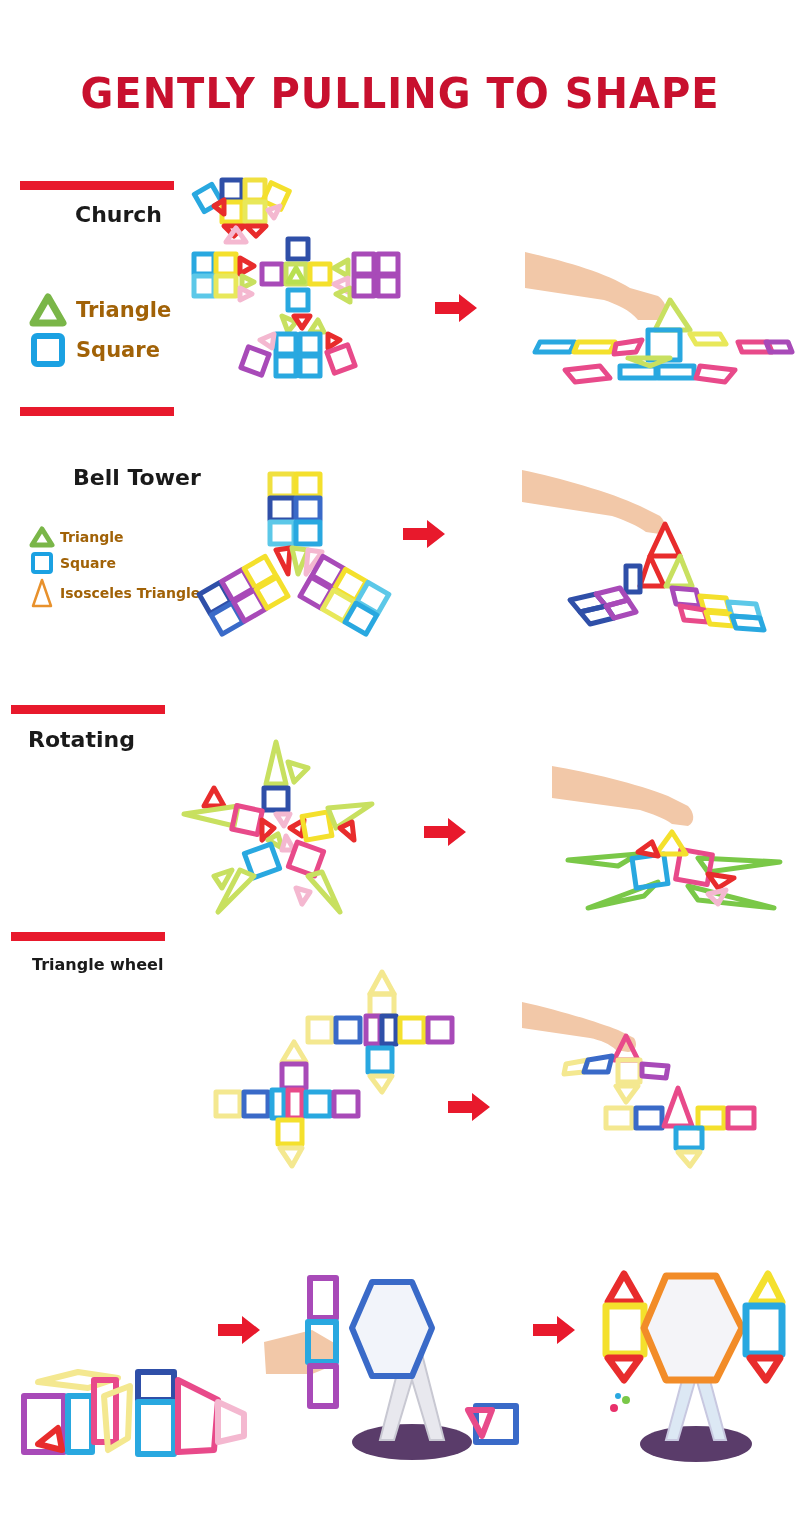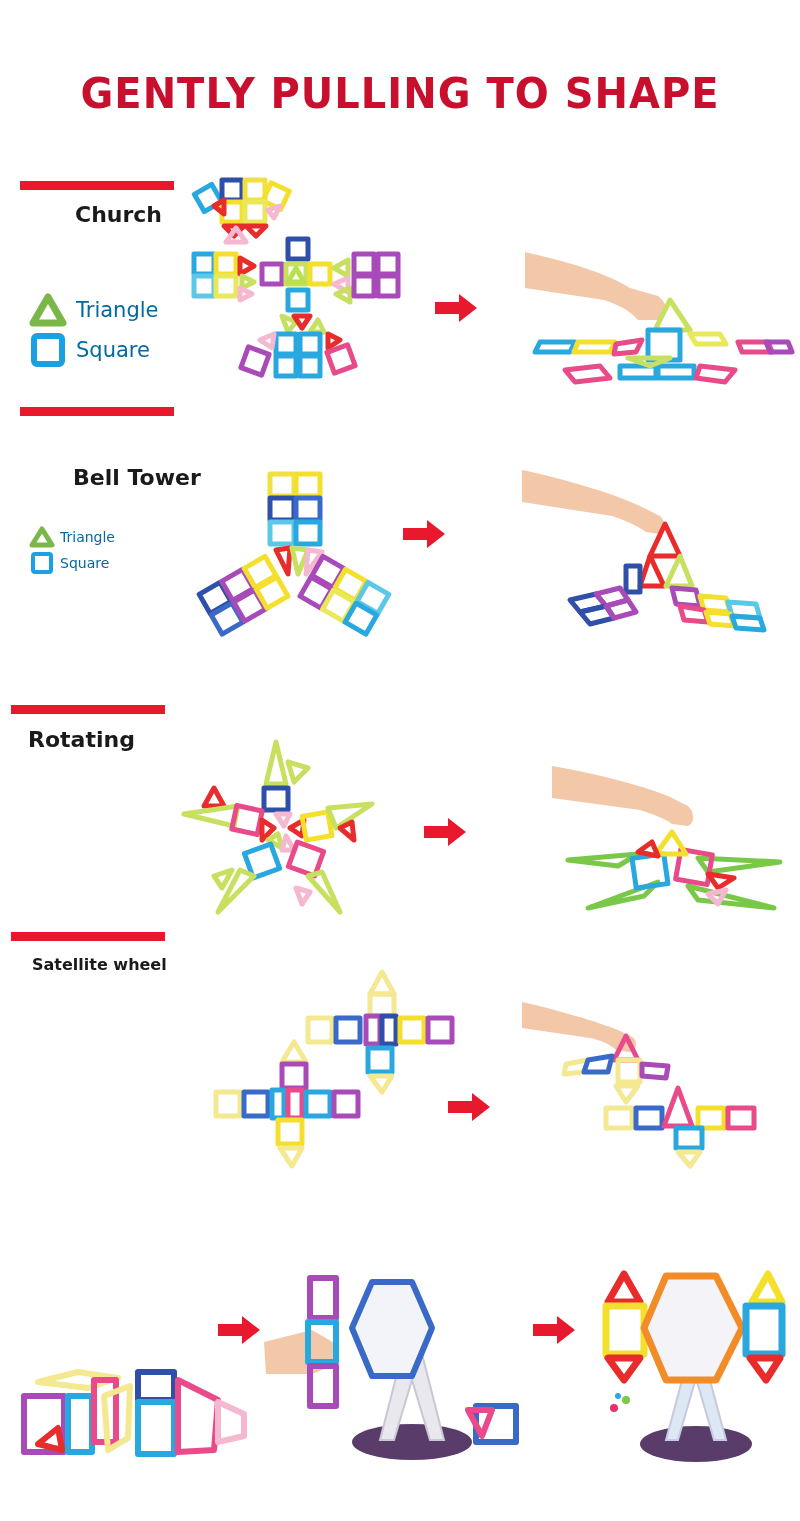--- a/index.html
+++ b/index.html
@@ -6,21 +6,21 @@
   body { width: 800px; height: 1521px; position: relative; overflow: hidden;
          font-family: "DejaVu Sans", sans-serif; color: #1a1a1a; }
   .abs { position: absolute; }
   .title { left: 0; top: 70px; width: 800px; text-align: center;
            font-family: "DejaVu Sans", sans-serif; font-weight: bold;
            font-size: 40px; letter-spacing: 1px; color: #c8102e;
            transform: scaleY(1.05); }
   .redbar { height: 9px; background: #e8192c; }
   .sec-title { font-weight: bold; font-size: 22px; color: #1a1a1a; }
   .legend-item { display: flex; align-items: center; }
-  .legend-item span { font-family: "DejaVu Sans", sans-serif; color: #0369a1; }
+  .legend-item span { font-family: "DejaVu Sans", sans-serif; color: #a16207; font-weight: bold; }
   .arrow svg { display: block; }
   svg { overflow: visible; }
 </style>
 </head>
 <body>
 
 <div class="abs title">GENTLY PULLING TO SHAPE</div>
 
 <div class="abs redbar" style="left:20px; top:181px; width:154px;"></div>
 <div class="abs sec-title" style="left:75px; top:202px;">Church</div>
@@ -125,20 +125,26 @@
     <svg width="24" height="20">
       <polygon points="12,2 22,18 2,18" fill="none" stroke="#7ab648" stroke-width="5" stroke-linejoin="round"></polygon>
     </svg>
     <span style="font-size:14px; margin-left:6px;">Triangle</span>
   </div>
   <div class="legend-item" style="height:26px;">
     <svg width="24" height="24">
       <rect x="3" y="3" width="18" height="18" rx="2" fill="none" stroke="#1ba1e2" stroke-width="4"></rect>
     </svg>
     <span style="font-size:14px; margin-left:6px;">Square</span>
+  </div>
+  <div class="legend-item" style="height:34px;">
+    <svg width="24" height="30">
+      <polygon points="12,2 21,28 3,28" fill="none" stroke="#e8912c" stroke-width="2.5" stroke-linejoin="round"></polygon>
+    </svg>
+    <span style="font-size:14px; margin-left:6px;">Isosceles Triangle</span>
   </div>
 </div>
 
 <svg class="abs" style="left:194px; top:470px;" width="202" height="180">
   <g fill="none" stroke-width="5" stroke-linejoin="round">
     <rect x="76" y="4" width="24" height="22" stroke="#f0e040"></rect>
     <rect x="102" y="4" width="24" height="22" stroke="#f4e02c"></rect>
     <rect x="76" y="28" width="24" height="22" stroke="#2f4fa8"></rect>
     <rect x="102" y="28" width="24" height="22" stroke="#3a6ac8"></rect>
     <rect x="76" y="52" width="24" height="22" stroke="#5cc8e8"></rect>
@@ -235,21 +241,21 @@
     <rect x="86" y="94" width="32" height="30" stroke="#29a8e0" transform="rotate(-8 102 109)"></rect>
     <rect x="130" y="90" width="32" height="30" stroke="#e84a8a" transform="rotate(10 146 105)"></rect>
     <polygon points="108,92 124,70 138,92" stroke="#f4e02c"></polygon>
     <polygon points="90,90 104,80 110,94" stroke="#e82c2c"></polygon>
     <polygon points="160,112 186,116 170,126" stroke="#e82c2c"></polygon>
     <polygon points="160,132 178,128 170,142" stroke="#f4b8d0"></polygon>
   </g>
 </svg>
 
 <div class="abs redbar" style="left:11px; top:932px; width:154px;"></div>
-<div class="abs sec-title" style="left:32px; top:955px; font-size:16px;">Satellite wheel</div>
+<div class="abs sec-title" style="left:32px; top:955px; font-size:16px;">Triangle wheel</div>
 
 <svg class="abs" style="left:210px; top:966px;" width="256" height="210">
   <g fill="none" stroke-width="5" stroke-linejoin="round">
     <polygon points="172,6 184,28 160,28" stroke="#f4e890"></polygon>
     <rect x="160" y="28" width="24" height="22" stroke="#f4e890"></rect>
     <rect x="98" y="52" width="24" height="24" stroke="#f4e890"></rect>
     <rect x="126" y="52" width="24" height="24" stroke="#3a6ac8"></rect>
     <rect x="156" y="50" width="14" height="28" stroke="#a84ab8"></rect>
     <rect x="172" y="50" width="14" height="28" stroke="#2f4fa8"></rect>
     <rect x="190" y="52" width="24" height="24" stroke="#f4e02c"></rect>

